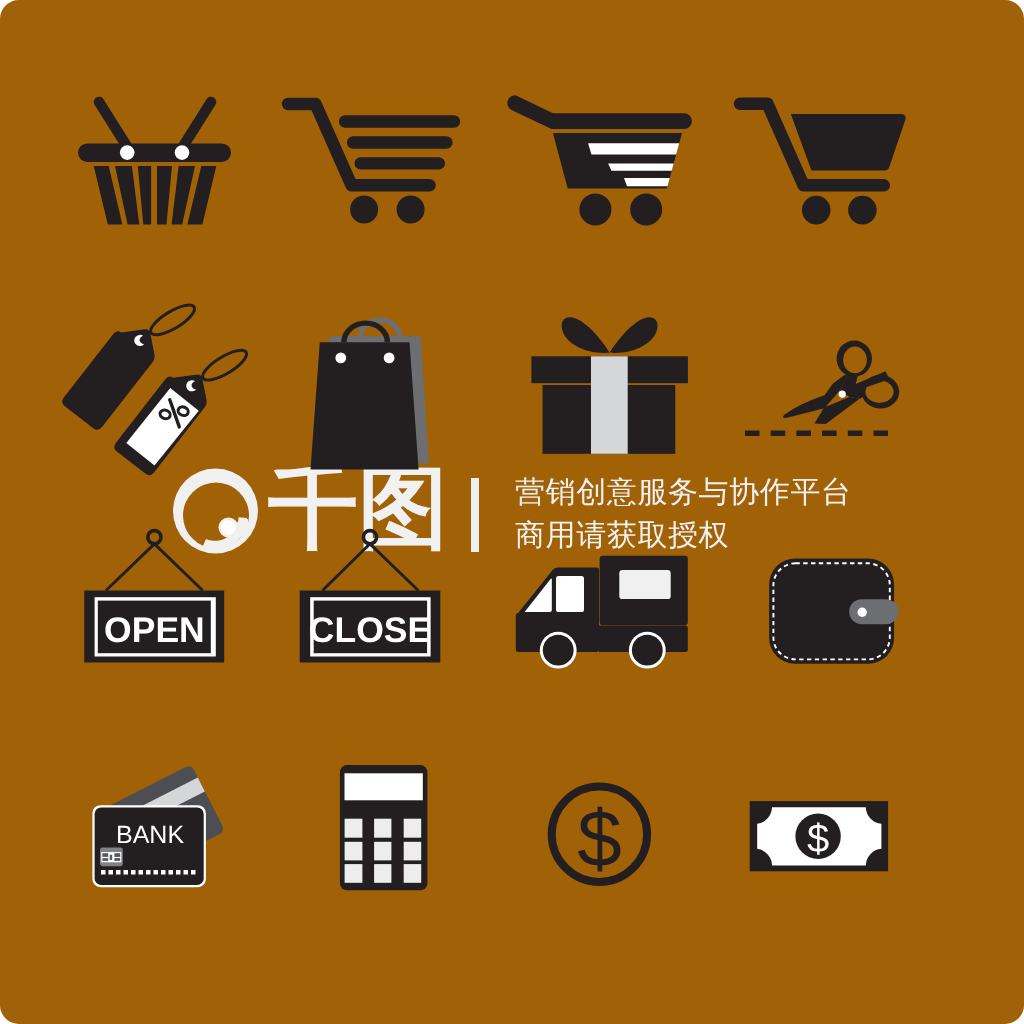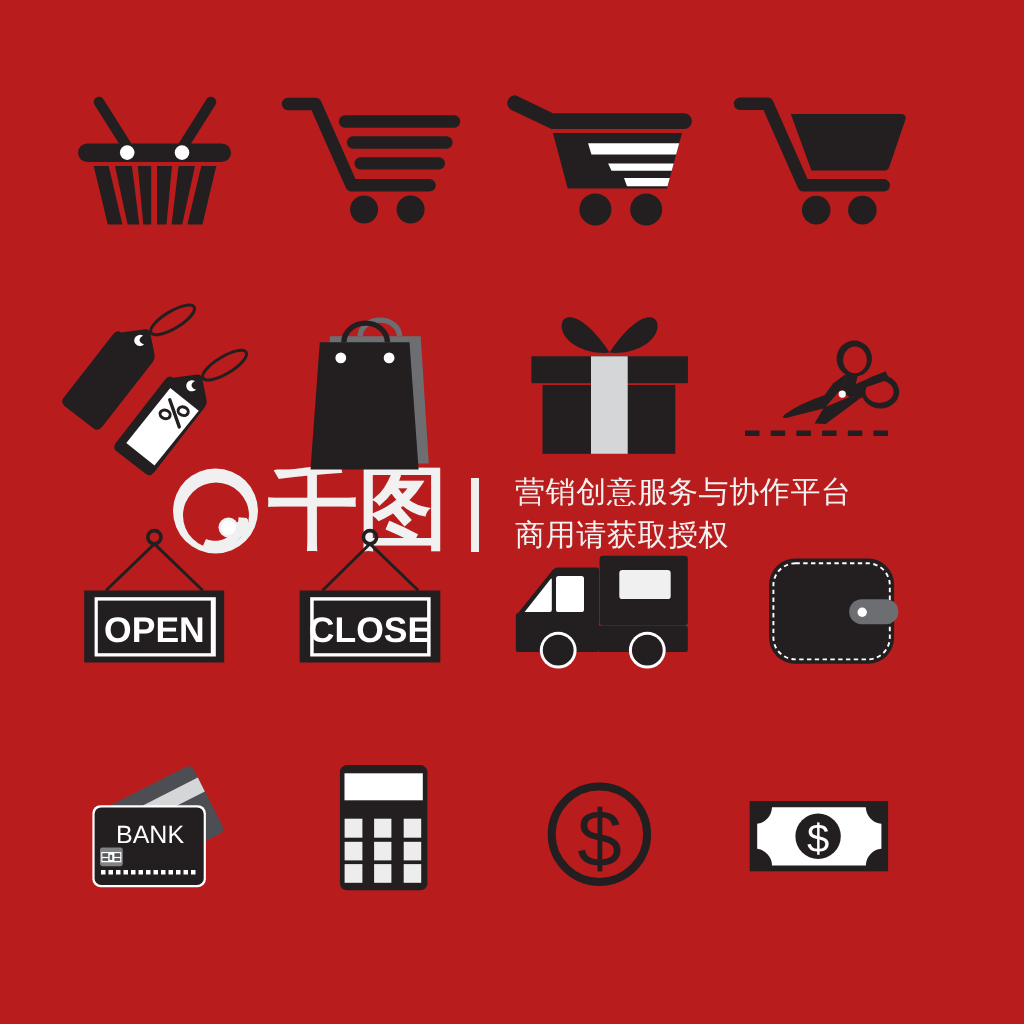--- a/index.html
+++ b/index.html
@@ -1,18 +1,18 @@
 <!DOCTYPE html>
 <html><head>
 <meta charset="utf-8">
 <style>
   html,body{margin:0;padding:0;}
   body{width:1024px;height:1024px;background:#ffffff;font-family:"Liberation Sans",sans-serif;overflow:hidden;-webkit-font-smoothing:antialiased;text-rendering:geometricPrecision;}
   svg text{-webkit-font-smoothing:antialiased;}
-  #stage{position:relative;width:1024px;height:1024px;background:#b91c1c;}
+  #stage{position:relative;width:1024px;height:1024px;background:#a16207;border-radius:19px;}
   .icon{position:absolute;display:block;}
   .wm{position:absolute;}
   .wm-text{font-family:"DejaVu Sans",sans-serif;color:#f1f1f1;white-space:nowrap;}
 </style>
 </head>
 <body>
 
 <div id="stage">
 
 <div class="wm" style="left:170px;top:465px;width:92px;height:90px">

